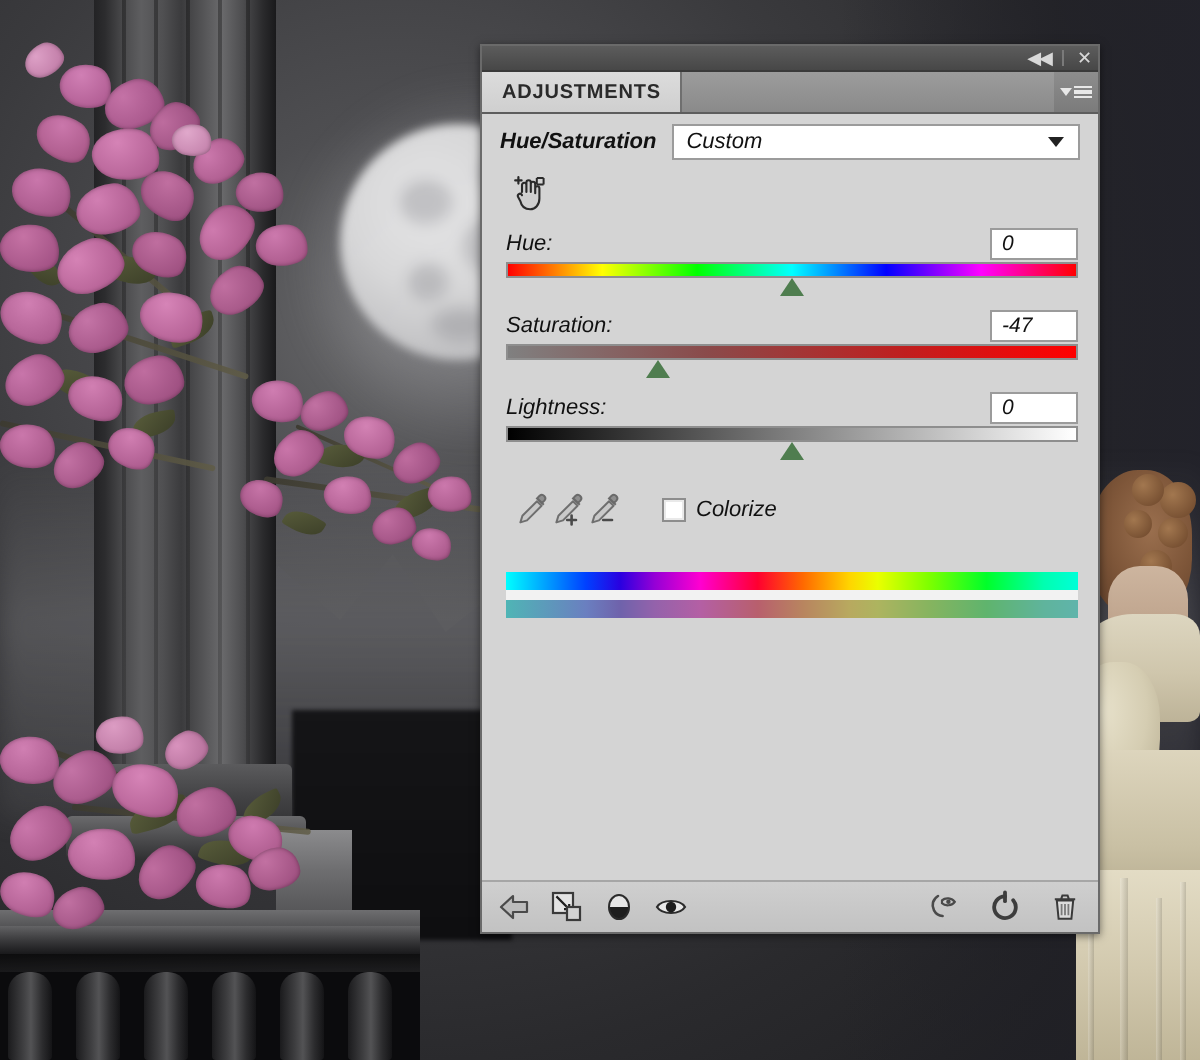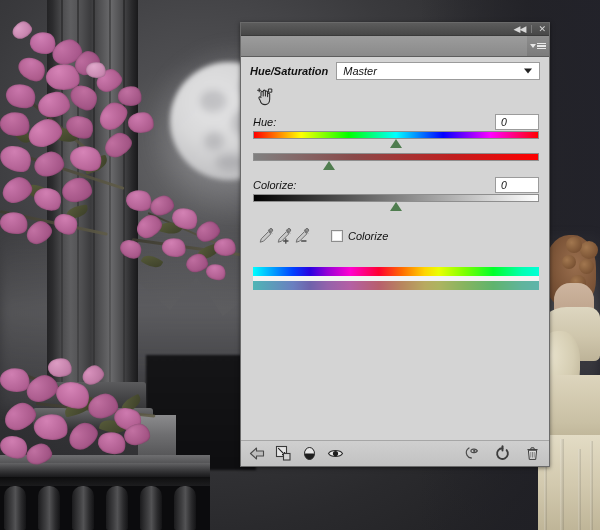--- a/index.html
+++ b/index.html
@@ -467,37 +467,40 @@
 
   <div id="panel">
 
     <div class="titlebar">
       <span class="tb-btn">◀◀</span>
       <span class="tb-sep"></span>
       <span class="tb-btn">✕</span>
     </div>
 
     <div class="tabstrip">
+      <div class="tab">
+        <span>ADJUSTMENTS</span>
+      </div>
       <div class="tabfill"></div>
       <div class="panel-menu">
         <span class="pm-tri"></span>
         <span class="pm-lines">
             <i></i>
             <i></i>
             <i></i>
           </span>
       </div>
     </div>
 
     <div class="body">
 
       <div class="row-title">
         <span class="hs-label">Hue/Saturation</span>
         <div class="select">
-          <span>Master</span>
+          <span>Custom</span>
           <span class="caret"></span>
         </div>
       </div>
 
       <div class="row-master">
         <span class="hand-tool">
           <svg width="20" height="20" viewBox="0 0 20 20">
             <path d="M6 9 V5.5 a1.1 1.1 0 0 1 2.2 0 V9 M8.2 9 V4.2 a1.1 1.1 0 0 1 2.2 0 V9
                      M10.4 9 V5 a1.1 1.1 0 0 1 2.2 0 V9.6
                      M12.6 9.6 V7.2 a1.05 1.05 0 0 1 2.1 0 V12.2
@@ -516,29 +519,35 @@
             <span>0</span>
           </div>
         </div>
         <div class="track hue"></div>
         <div class="thumb-wrap">
           <span class="thumb-outline" id="thumb-hue" style="left: 137px;"></span>
         </div>
       </div>
 
       <div class="slider-group">
+        <div class="slider-head">
+          <span class="slider-label">Saturation:</span>
+          <div class="value-box">
+            <span>-47</span>
+          </div>
+        </div>
         <div class="track sat"></div>
         <div class="thumb-wrap">
           <span class="thumb-outline" id="thumb-sat" style="left: 69.79px;"></span>
         </div>
       </div>
 
       <div class="slider-group">
         <div class="slider-head">
-          <span class="slider-label">Colorize:</span>
+          <span class="slider-label">Lightness:</span>
           <div class="value-box">
             <span>0</span>
           </div>
         </div>
         <div class="track light"></div>
         <div class="thumb-wrap">
           <span class="thumb-outline" id="thumb-light" style="left: 137px;"></span>
         </div>
       </div>
 

